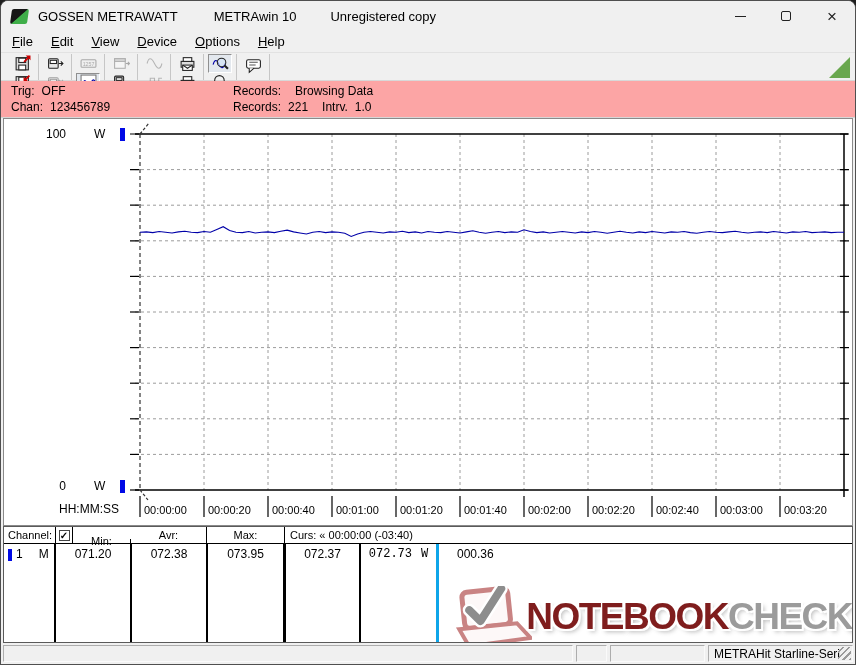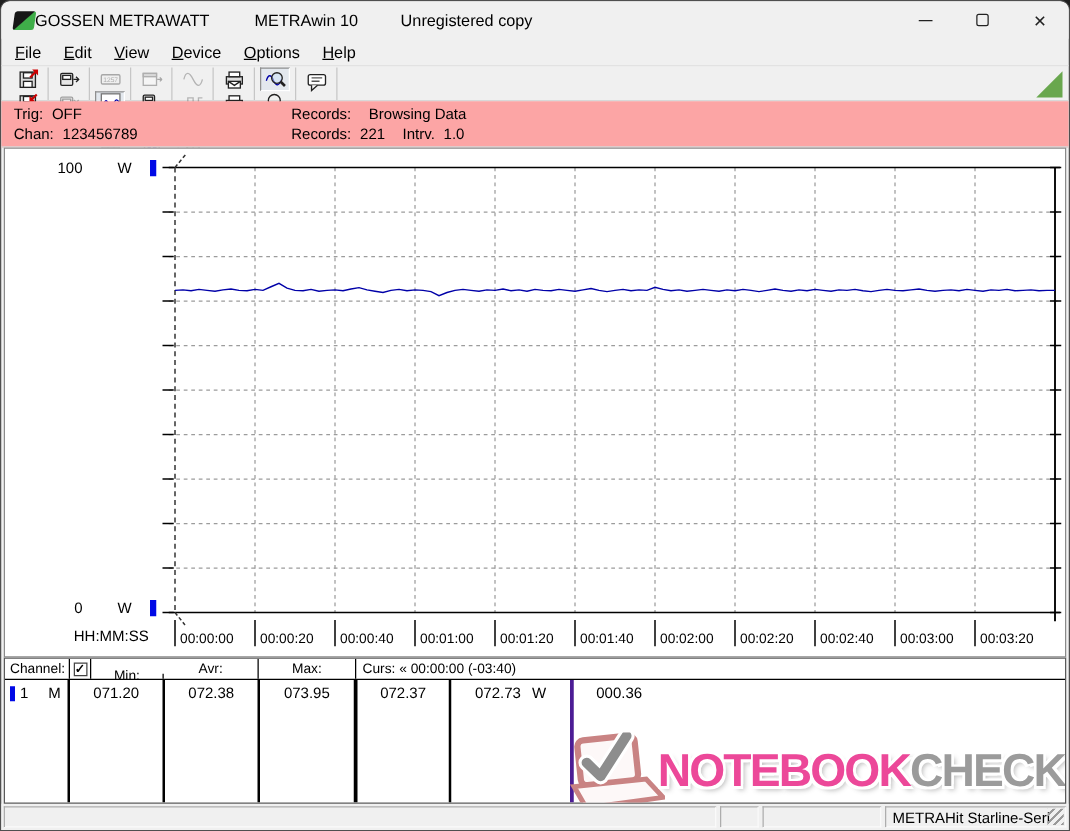--- a/index.html
+++ b/index.html
@@ -5,21 +5,21 @@
   html,body{margin:0;padding:0;background:#1e1e1e;}
   *{box-sizing:border-box;}
   .window{
     width:856px;height:665px;position:relative;margin:0 auto;
     background:#f0f0f0;border:1px solid #4f4f4f;border-radius:8px 8px 0 0;overflow:hidden;
     font-family:"Liberation Sans",sans-serif;color:#000;
   }
   
   .titlebar{height:30px;display:flex;align-items:center;background:#f0f0f0;}
   .app-icon{width:17px;height:15px;margin-left:10px;background:linear-gradient(135deg,#161616 48%,#3fae49 52%);border-radius:2px;transform:skewX(-8deg);}
-  .t-app{font-size:13px;}
+  .t-app{font-size:13px;margin-left:10px;}
   .t-prod{font-size:13px;margin-left:36px;}
   .t-unreg{font-size:13px;margin-left:34px;}
   .win-controls{margin-left:auto;display:flex;height:30px;}
   .win-btn{width:46px;height:30px;display:flex;align-items:center;justify-content:center;}
   .glyph-min{width:11px;border-top:1.4px solid #222;}
   .glyph-max{width:10px;height:10px;border:1.3px solid #222;border-radius:2px;}
   .glyph-close{font-size:17px;line-height:1;color:#222;}
   .glyph-close::before{content:"\00D7";}
   
   .menubar{height:22px;display:flex;align-items:center;padding-left:2px;font-size:13px;border-bottom:1px solid #e2e2e2;}
@@ -63,21 +63,21 @@
   .th-curs{flex:1;justify-content:flex-start;padding-left:5px;border-right:none;}
   .cbox{width:11px;height:11px;border:1px solid #444;background:#fff;display:flex;align-items:center;justify-content:center;font-size:10px;font-weight:bold;}
   .cbox.checked::after{content:"\2713";}
   .trow{display:flex;height:98px;align-items:stretch;}
   .td{border-right:2px solid #000;display:flex;justify-content:center;padding-top:3px;}
   .td-channel{width:52px;justify-content:flex-start;padding-left:4px;}
   .td-min{width:76px;}
   .td-avr{width:76px;}
   .td-max{width:78px;border-right:3px solid #000;}
   .td-c1{width:75px;text-align:center;}
-  .td-c2{width:98px;border-right:3px solid #4c1d95;}
+  .td-c2{width:78px;border-right:3px solid #0ea5e9;font-family:Liberation Mono, monospace;}
   .td-delta{flex:1;justify-content:flex-start;padding-left:18px;border-right:none;}
   .ch-marker{width:4px;height:12px;background:#0009e6;margin-top:2px;margin-right:4px;}
   .ch-mode{margin-left:16px;}
   .unit-gap{margin-left:9px;}
   
   .watermark{position:absolute;right:0px;bottom:-4px;display:flex;align-items:center;pointer-events:none;}
   .wm-text{font-size:37px;font-weight:bold;letter-spacing:-1.5px;line-height:1;
     text-shadow:-2px -2px 0 #fff,2px -2px 0 #fff,-2px 2px 0 #fff,2px 2px 0 #fff,3px 3px 4px rgba(60,60,60,.35);}
   .wm-primary{margin-left:-6px;}
   
@@ -453,21 +453,21 @@
 
     <div class="watermark">
       <svg width="82" height="60" viewBox="0 0 82 60">
         <g transform="rotate(-6 40 30)">
           <rect x="14" y="4" width="46" height="36" rx="5" fill="#fdf8f8" stroke="#c98383" stroke-width="5"></rect>
           <polygon points="8,40 66,40 78,56 16,58" fill="#fdf8f8" stroke="#c98383" stroke-width="4"></polygon>
           <path d="M20 22 L30 34 L54 4" fill="none" stroke="#ffffff" stroke-width="13" stroke-linecap="round" stroke-linejoin="round"></path>
           <path d="M20 22 L30 34 L54 4" fill="none" stroke="#8d8d8d" stroke-width="8" stroke-linecap="round" stroke-linejoin="round"></path>
         </g>
       </svg>
-      <span class="wm-text wm-primary" id="wm-primary" style="color: #ec4899;">NOTEBOOK</span>
+      <span class="wm-text wm-primary" id="wm-primary" style="color: #7f1d1d;">NOTEBOOK</span>
       <span class="wm-text" id="wm-secondary" style="color: rgb(155, 155, 155);">CHECK</span>
     </div>
   </div>
 
   <div class="statusbar">
     <div class="sb-panel sb-1"></div>
     <div class="sb-panel sb-2"></div>
     <div class="sb-panel sb-3"></div>
     <div class="sb-panel sb-4">
       <span>METRAHit Starline-Seri</span>

